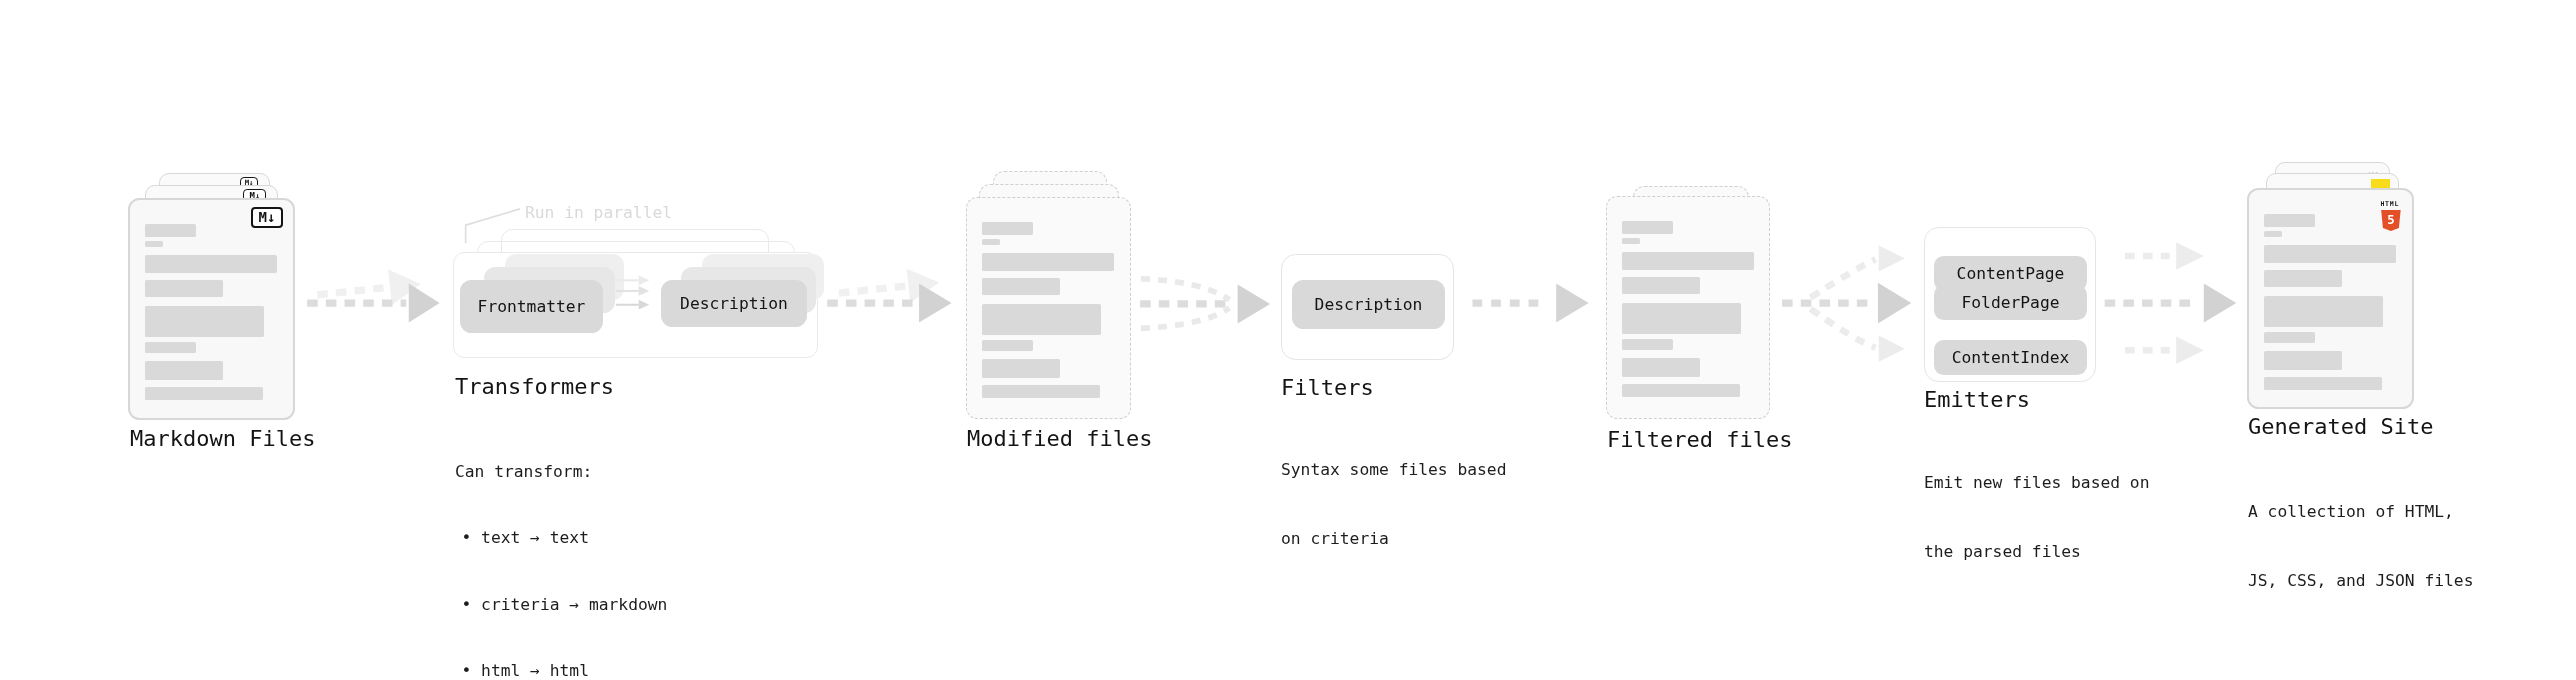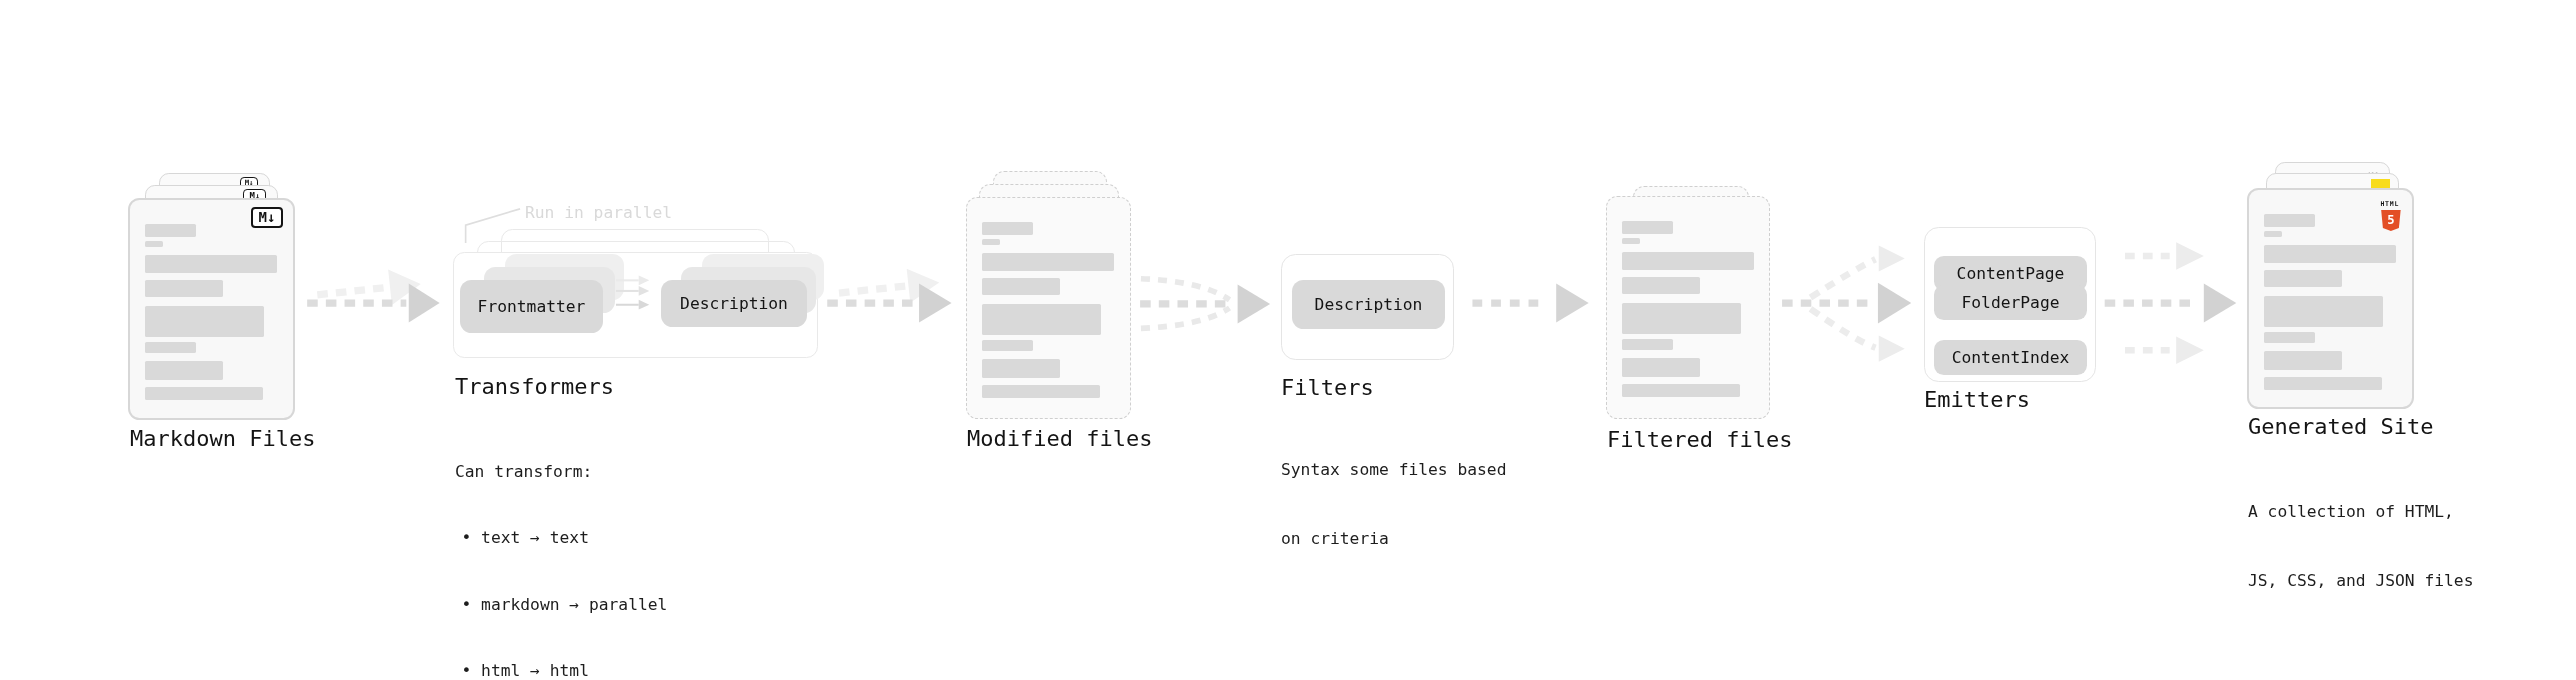--- a/index.html
+++ b/index.html
@@ -88,21 +88,21 @@
   <div class="pill g2" style="left:702px;top:254px;width:122px;height:46px"></div>
   <div class="pill g1" style="left:681px;top:267px;width:135px;height:46px"></div>
   <div class="pill" style="left:661px;top:280px;width:146px;height:47px">Description</div>
 
   <div class="annotation" style="left:525px;top:203px">Run in parallel</div>
 
   <div class="caption" style="left:455px;top:375px">Transformers</div>
   <div class="sub bullets" style="left:455px;top:416px">
     <span class="note-ln">Can transform:</span>
     <span class="ln b">• text → text</span>
-    <span class="ln b">• markdown → parallel</span>
+    <span class="ln b">• criteria → markdown</span>
     <span class="ln b">• html → html</span>
   </div>
 
   <div class="doc dashed" style="left:993px;top:171px;width:114px;height:130px"></div>
   <div class="doc dashed" style="left:979px;top:184px;width:140px;height:138px"></div>
   <div class="doc dashed" style="left:966px;top:197px;width:165px;height:222px">
     <i class="bar b1"></i>
     <i class="bar b2"></i>
     <i class="bar b3"></i>
     <i class="bar b4"></i>
@@ -132,20 +132,24 @@
     <i class="bar b7"></i>
     <i class="bar b8"></i>
   </div>
   <div class="caption" style="left:1607px;top:428px">Filtered files</div>
 
   <div class="frame" style="left:1924px;top:227px;width:172px;height:155px"></div>
   <div class="pill emit" style="left:1934px;top:256px;width:153px;height:35px">ContentPage</div>
   <div class="pill emit" style="left:1934px;top:285px;width:153px;height:35px">FolderPage</div>
   <div class="pill emit" style="left:1934px;top:340px;width:153px;height:35px">ContentIndex</div>
   <div class="caption" style="left:1924px;top:388px">Emitters</div>
+  <div class="sub" style="left:1924px;top:425px">
+    <span class="ln">Emit new files based on</span>
+    <span class="ln">the parsed files</span>
+  </div>
 
   <div class="doc behind" style="left:2275px;top:162px;width:115px;height:130px">
     <span class="css-chip" style="right:8.1px;top:2.4px">
       <span class="t">CSS</span>
       <span class="u"></span>
     </span>
   </div>
   <div class="doc behind" style="left:2266px;top:173px;width:133px;height:138px">
     <span class="js-chip" style="right:8.1px;top:4.9px"></span>
   </div>

